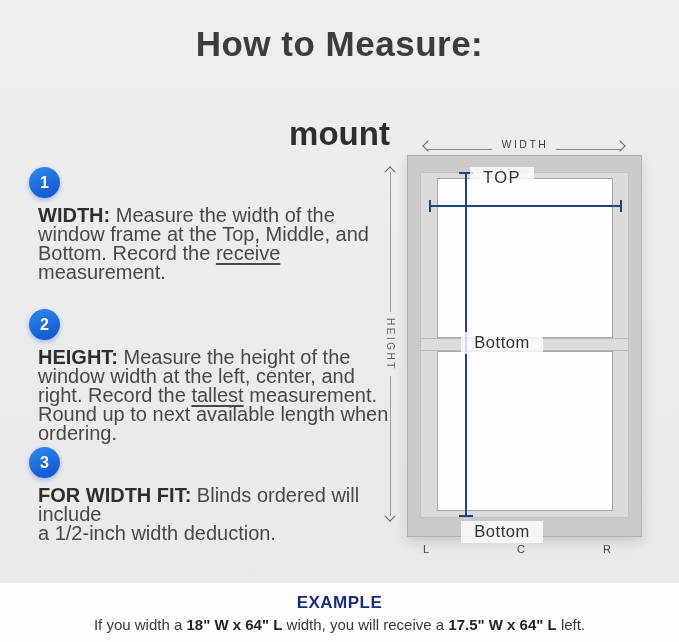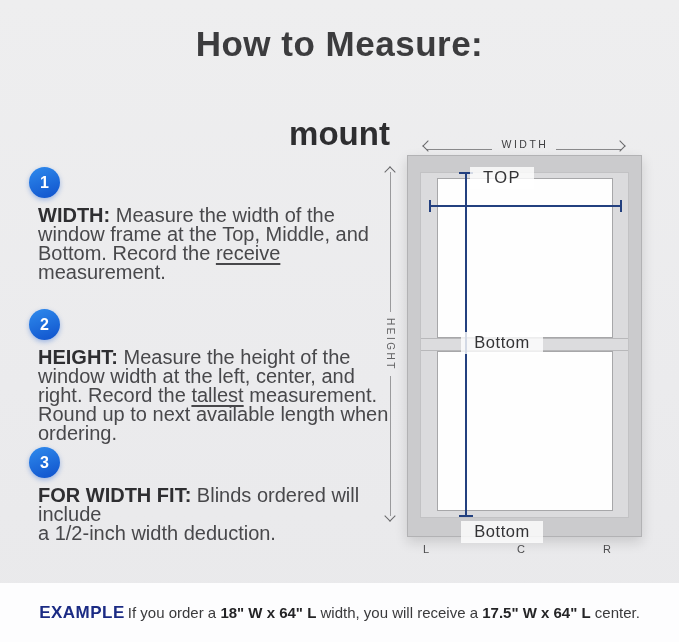--- a/index.html
+++ b/index.html
@@ -209,20 +209,21 @@
   .lcr-l { left: 423px; }
   .lcr-c { left: 517px; }
   .lcr-r { left: 603px; }
 
   
   .example {
     position: absolute;
     left: 0; top: 583px; width: 679px; height: 59px;
     background: #fdfdfe;
     display: flex;
+    flex-direction: column;
     align-items: center;
     justify-content: center;
     gap: 3px;
   }
   .example-title {
     font-size: 17px;
     font-weight: 800;
     color: #1b2b84;
     letter-spacing: 0.5px;
   }
@@ -303,16 +304,16 @@
   <div class="pane-label pane-label-bottom">
     <span>Bottom</span>
   </div>
 
   <span class="lcr lcr-l">L</span>
   <span class="lcr lcr-c">C</span>
   <span class="lcr lcr-r">R</span>
 
   <div class="example">
     <div class="example-title">EXAMPLE</div>
-    <div class="example-line"><span>If you order a </span><b>18" W x 64" L</b><span> width, you will receive a </span><b>17.5" W x 64" L</b><span> center.</span></div>
+    <div class="example-line"><span>If you width a </span><b>18" W x 64" L</b><span> width, you will receive a </span><b>17.5" W x 64" L</b><span> left.</span></div>
   </div>
 
 </div>
 
 </body></html>

